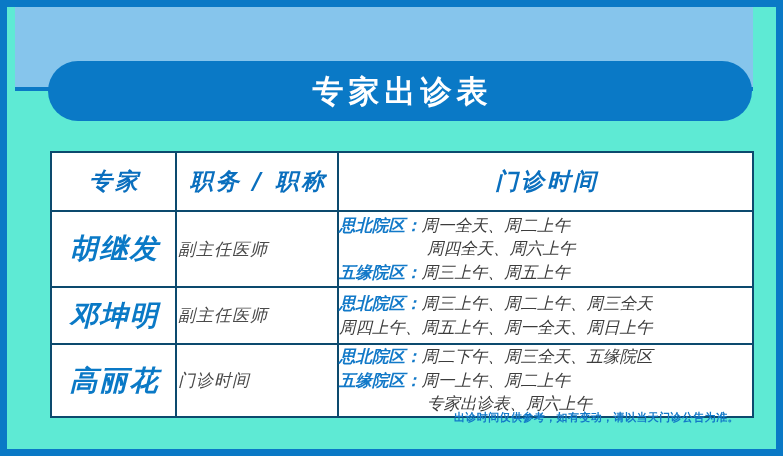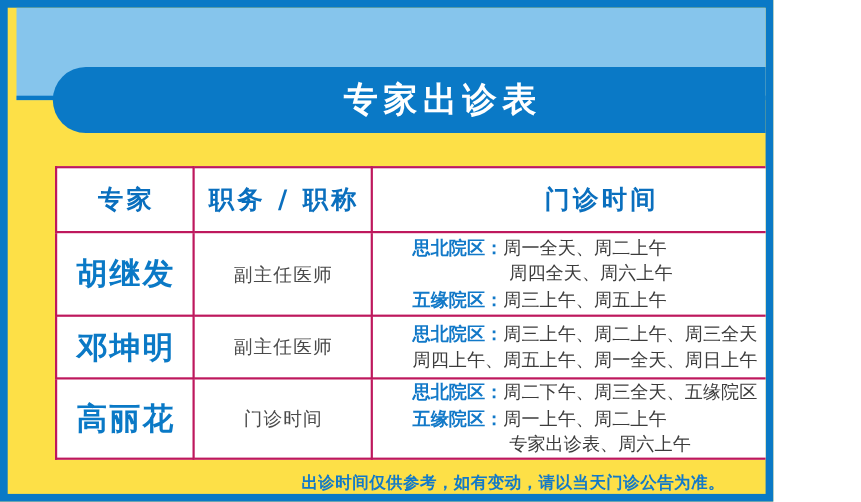--- a/index.html
+++ b/index.html
@@ -10,25 +10,25 @@
     width: 783px;
     height: 456px;
     background: #ffffff;
     font-family: "DejaVu Sans", "Liberation Sans", sans-serif;
     overflow: hidden;
   }
 
   
   #poster {
     position: relative;
-    width: 703px;
+    width: 783px;
     height: 456px;
     box-sizing: border-box;
     border: 7px solid #0a79c6;
-    background: #fde047;
+    background: #5eead4;
     overflow: hidden;
   }
 
   
   .top-band {
     position: absolute;
     left: 8px;
     top: 0px;
     width: 738px;
     height: 84px;
@@ -64,23 +64,24 @@
     position: absolute;
     left: 43px;
     top: 144px;
     width: 702px;
     border-collapse: collapse;
     table-layout: fixed;
     background: #ffffff;
   }
   .schedule-table td,
   .schedule-table th {
-    border: 2px solid #be185d;
+    border: 2px solid #0c4a6e;
     padding: 0;
     vertical-align: middle;
+    font-style: italic;
   }
 
   .col-expert   { width: 125px; }
   .col-title    { width: 162px; }
   .col-time     { width: 415px; }
 
   
   .hdr-cell {
     height: 57px;
     text-align: center;
@@ -94,55 +95,55 @@
   
   .cell-expert {
     text-align: center;
     color: #0a79c6;
     font-size: 28px;
     font-weight: bold;
     letter-spacing: 2px;
     text-indent: 2px;
   }
   .cell-title {
-    text-align: center;
+    text-align: left;
     color: #4a4a4a;
     font-size: 17px;
     letter-spacing: 1px;
     text-indent: 1px;
   }
   .cell-time {
     padding: 5px 0 5px 7px;
     color: #3c3c3c;
     font-size: 16.5px;
     line-height: 1.42;
     white-space: nowrap;
   }
-  .cell-time .line { display: block; margin-left: 36px; }
+  .cell-time .line { display: block; }
   .campus {
     color: #1279c8;
     font-weight: bold;
   }
   .indent {
     display: inline-block;
     width: 88px;
   }
 
   
   .row-1 td { height: 74px; }
   .row-2 td { height: 55px; }
   .row-3 td { height: 71px; }
 
   
   .footer-note {
     position: absolute;
     right: 37px;
-    top: 423px;
+    top: 403px;
     color: #1279c8;
-    font-size: 15px;
+    font-size: 11px;
     font-weight: bold;
     letter-spacing: 0.4px;
     text-align: right;
   }
 </style>
 </head>
 <body>
 
 <div id="poster">
 

